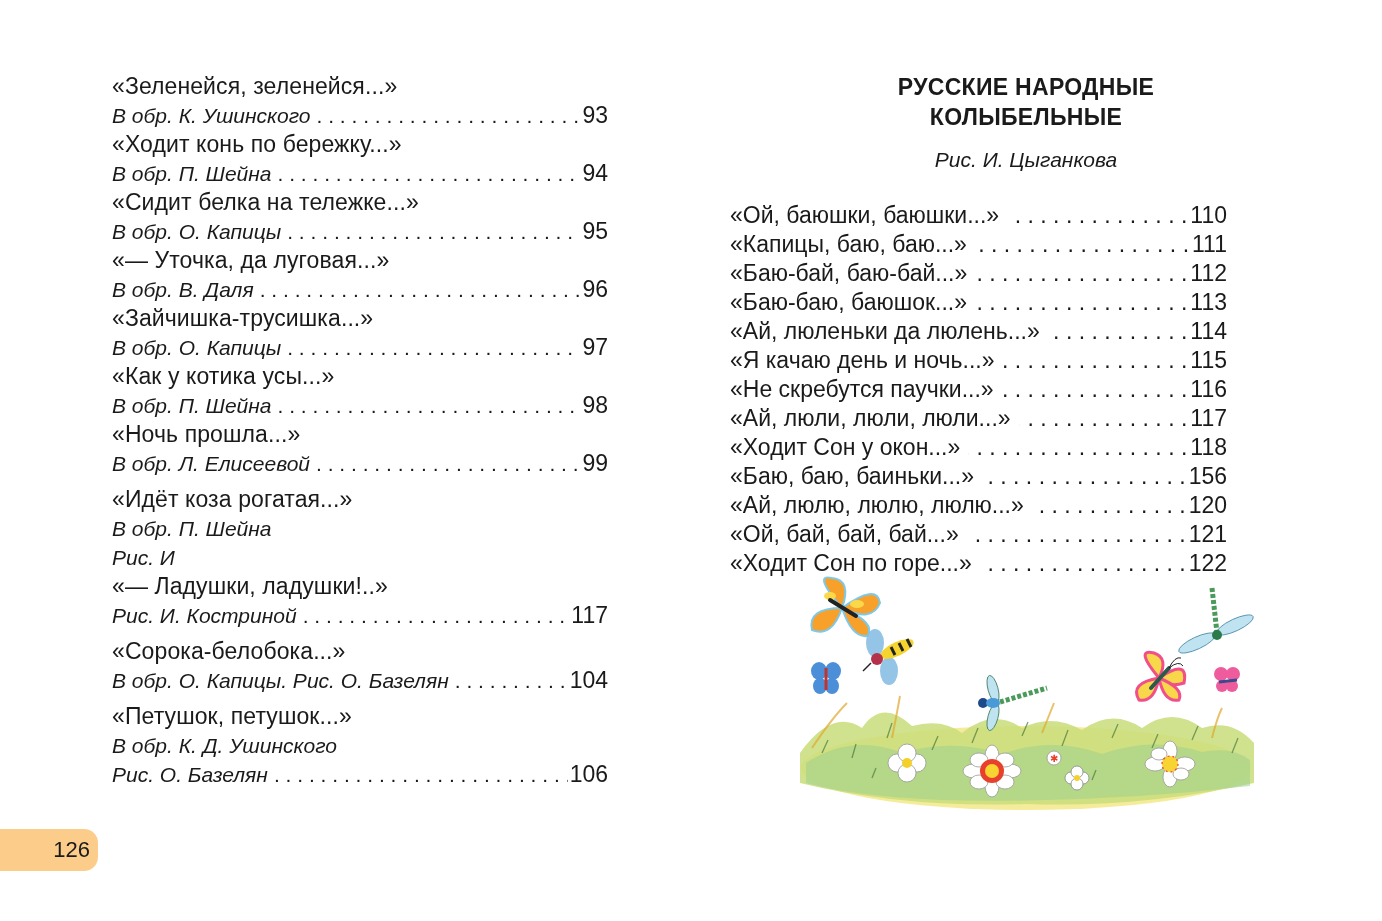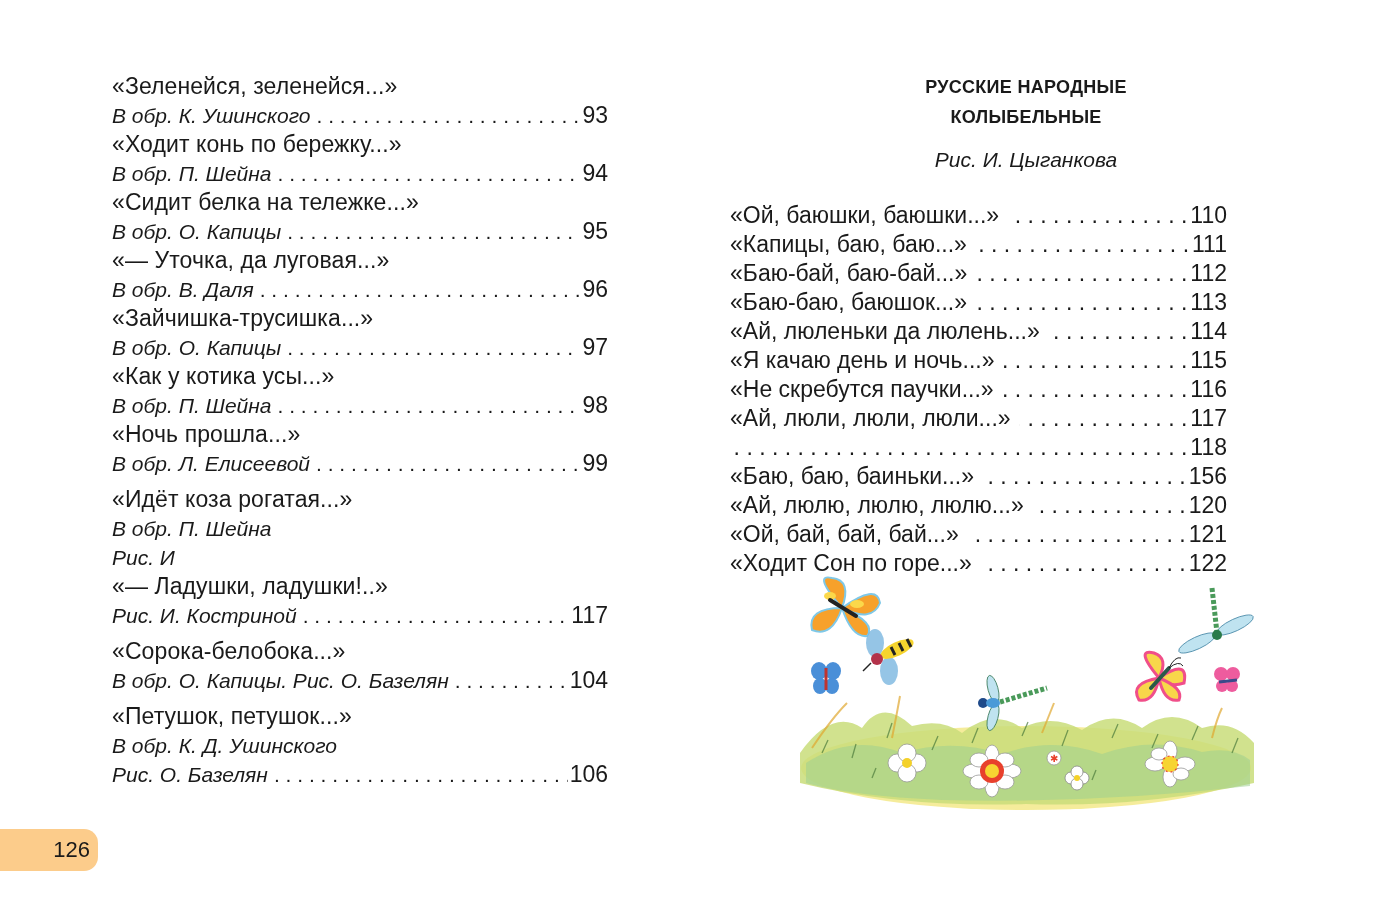--- a/index.html
+++ b/index.html
@@ -17,21 +17,21 @@
     .sub-line .txt { flex: 0 0 auto; padding-right: 6px; }
     .sub-line .dots { flex: 1 1 auto; overflow: hidden; white-space: nowrap; font-style: normal; letter-spacing: 4.6px; font-size: 21px; color: #1a1a1a; }
     .sub-line .dots::before { content: ". . . . . . . . . . . . . . . . . . . . . . . . . . . . . . . . . . . . . . . . . . . . . . . . . . . . . . . . . . . . . . . . . . . ."; letter-spacing: 0; }
     .sub-line .pg { flex: 0 0 auto; font-style: normal; font-size: 23px; padding-left: 2px; }
     .gap-small { height: 7px; }
 
     
     .page-badge { position: absolute; left: 0; top: 829px; width: 98px; height: 42px; background: #fccc8b; border-radius: 0 14px 14px 0; display: flex; align-items: center; justify-content: flex-end; padding-right: 8px; font-size: 22px; color: #1a1a1a; }
 
     
-    .section-title { position: absolute; left: 780px; width: 492px; top: 72px; text-align: center; font-weight: bold; font-size: 18px; line-height: 30px; letter-spacing: 0.3px; }
+    .section-title { position: absolute; left: 780px; width: 492px; top: 72px; text-align: center; font-weight: bold; font-size: 23px; line-height: 30px; letter-spacing: 0.3px; }
     .section-artist { position: absolute; left: 780px; width: 492px; top: 146px; text-align: center; font-style: italic; font-size: 21px; line-height: 28px; }
     .toc-right { position: absolute; left: 730px; top: 173px; width: 497px; }
     .r-line { font-size: 23px; line-height: 29px; height: 29px; display: flex; align-items: baseline; white-space: nowrap; }
     .r-line .txt { flex: 0 0 auto; padding-right: 8px; }
     .r-line .dots { flex: 1 1 auto; overflow: hidden; white-space: nowrap; text-align: right; direction: rtl; }
     .r-line .dots::before { content: ". . . . . . . . . . . . . . . . . . . . . . . . . . . . . . . . . . . . . . . . . . . . . . ."; }
     .r-line .pg { flex: 0 0 auto; padding-left: 3px; margin-top: 28px; }
 
     
     .illustration { position: absolute; left: 792px; top: 568px; width: 468px; height: 255px; }
@@ -200,20 +200,21 @@
         <span class="txt">«Не скребутся паучки...»</span>
         <span class="dots"></span>
         <span class="pg">116</span>
       </div>
     <div class="r-line">
         <span class="txt">«Ай, люли, люли, люли...»</span>
         <span class="dots"></span>
         <span class="pg">117</span>
       </div>
     <div class="r-line">
+        <span class="txt">«Ходит Сон у окон...»</span>
         <span class="dots"></span>
         <span class="pg">118</span>
       </div>
     <div class="r-line">
         <span class="txt">«Баю, баю, баиньки...»</span>
         <span class="dots"></span>
         <span class="pg">156</span>
       </div>
     <div class="r-line">
         <span class="txt">«Ай, люлю, люлю, люлю...»</span>

